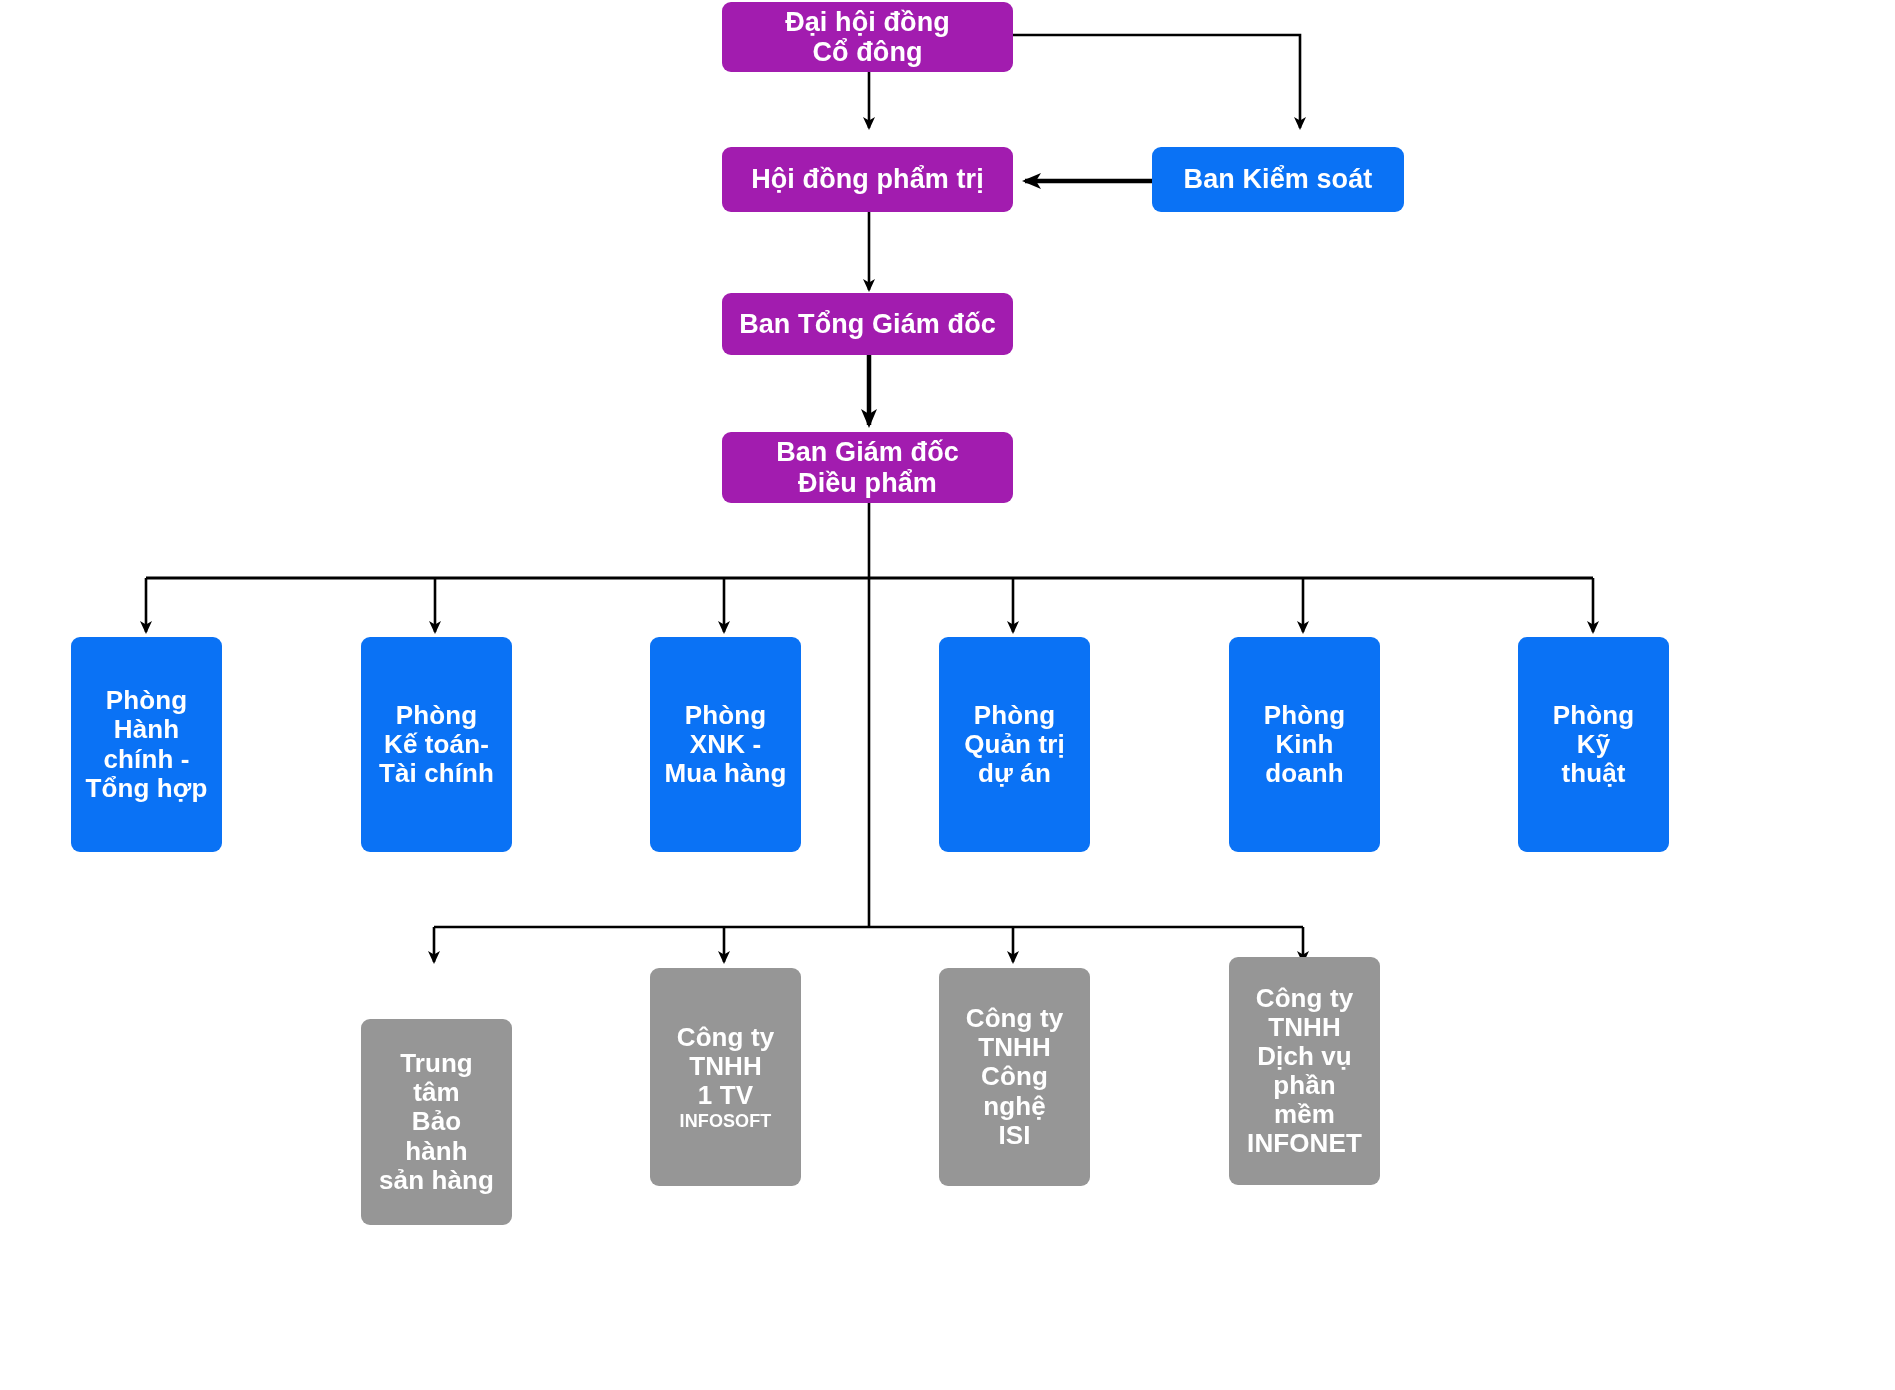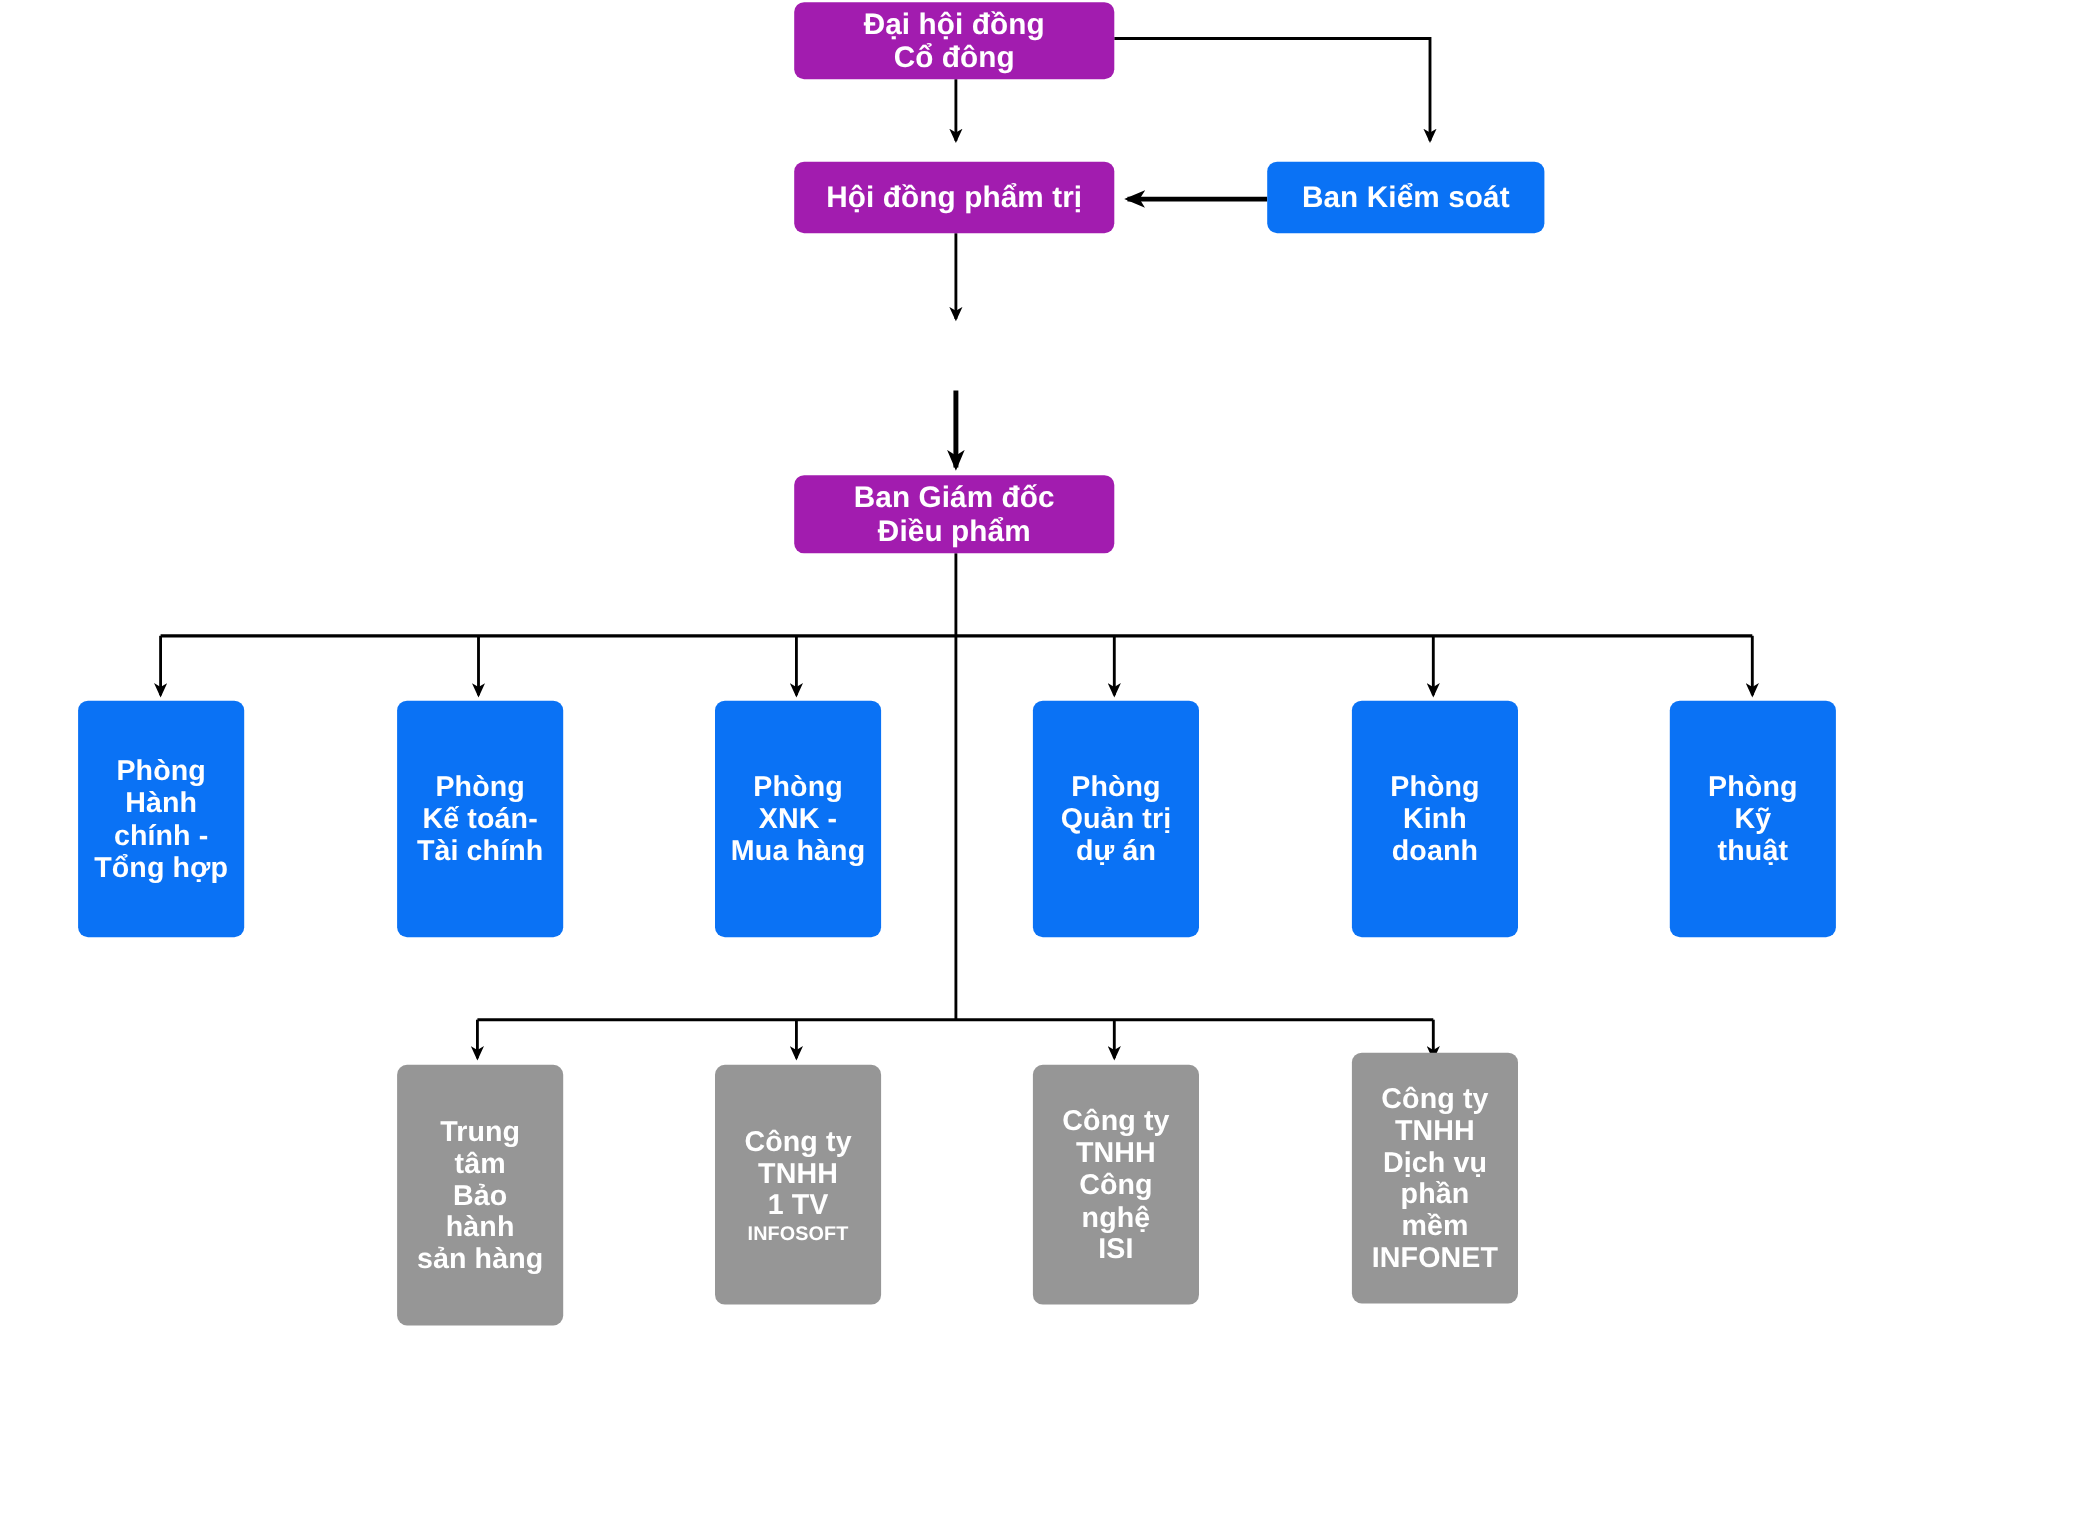--- a/index.html
+++ b/index.html
@@ -79,20 +79,25 @@
       <span class="ln">Hội đồng phẩm trị</span>
     </span>
   </div>
 
   <div class="node blue tier1" style="left:1152px;top:147px;width:252px;height:65px;">
     <span class="lines">
       <span class="ln">Ban Kiểm soát</span>
     </span>
   </div>
 
+  <div class="node orange tier2" style="left:722px;top:293px;width:291px;height:62px;">
+    <span class="lines">
+      <span class="ln">Ban Tổng Giám đốc</span>
+    </span>
+  </div>
 
   <div class="node orange tier2" style="left:722px;top:432px;width:291px;height:71px;">
     <span class="lines">
       <span class="ln">Ban Giám đốc</span>
       <span class="ln">Điều phẩm</span>
     </span>
   </div>
 
   <div class="node blue dept" style="left:71px;top:637px;width:151px;height:215px;">
     <span class="lines">
@@ -136,21 +141,21 @@
   </div>
 
   <div class="node blue dept" style="left:1518px;top:637px;width:151px;height:215px;">
     <span class="lines">
       <span class="ln">Phòng</span>
       <span class="ln">Kỹ</span>
       <span class="ln">thuật</span>
     </span>
   </div>
 
-  <div class="node gray sub" style="left:361px;top:968px;width:151px;height:237px;">
+  <div class="node gray sub" style="left:361px;top:1019px;width:151px;height:206px;">
     <span class="lines">
       <span class="ln">Trung</span>
       <span class="ln">tâm</span>
       <span class="ln">Bảo</span>
       <span class="ln">hành</span>
       <span class="ln">sản hàng</span>
     </span>
   </div>
 
   <div class="node gray sub" style="left:650px;top:968px;width:151px;height:218px;">

